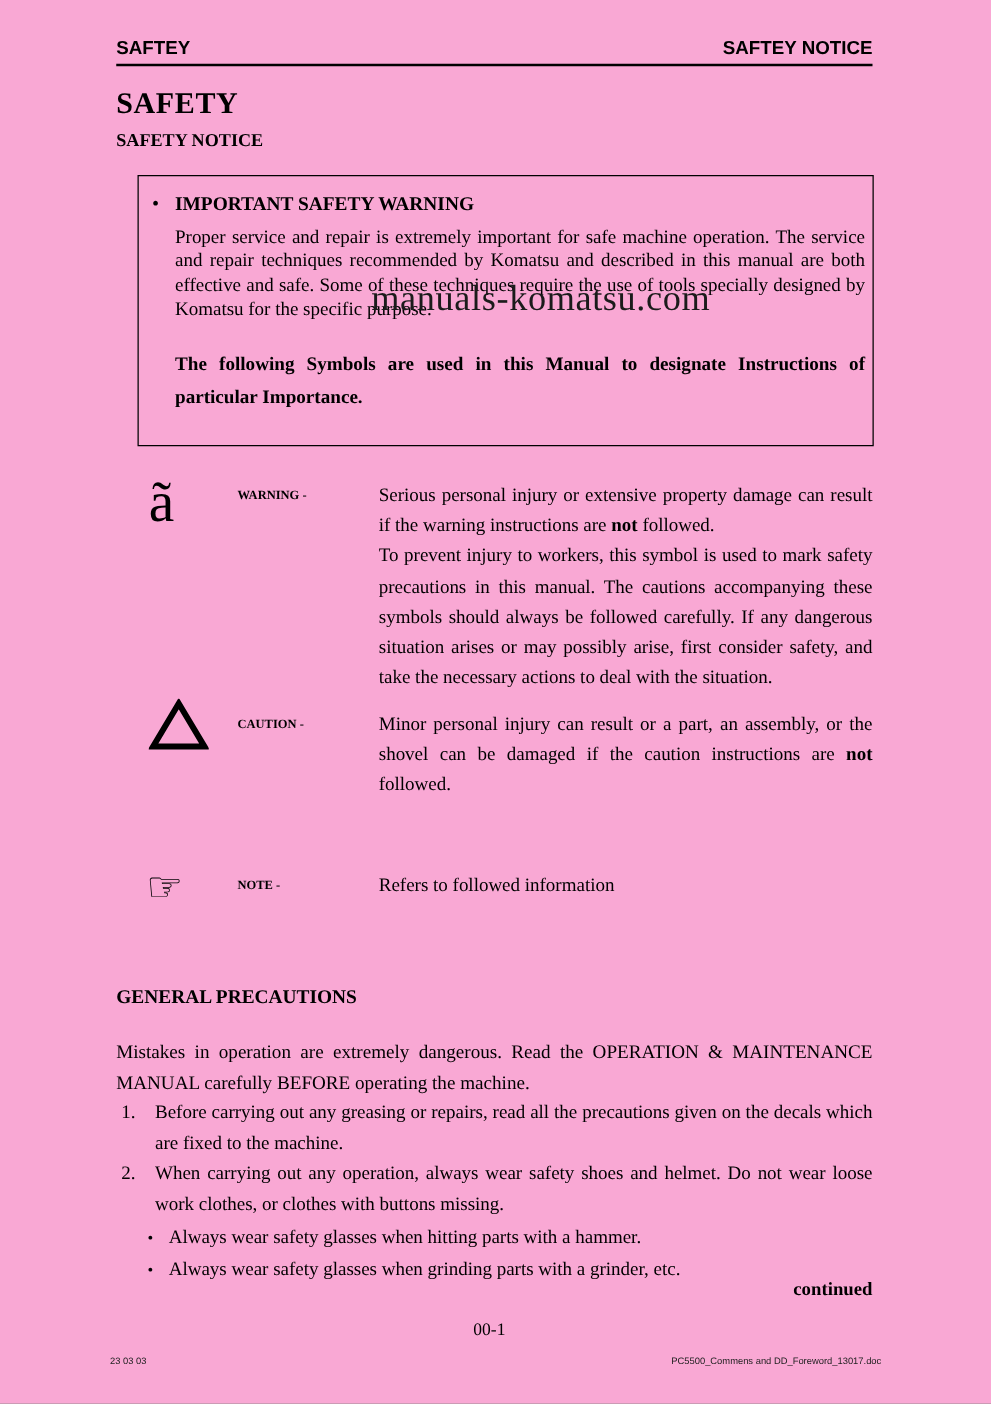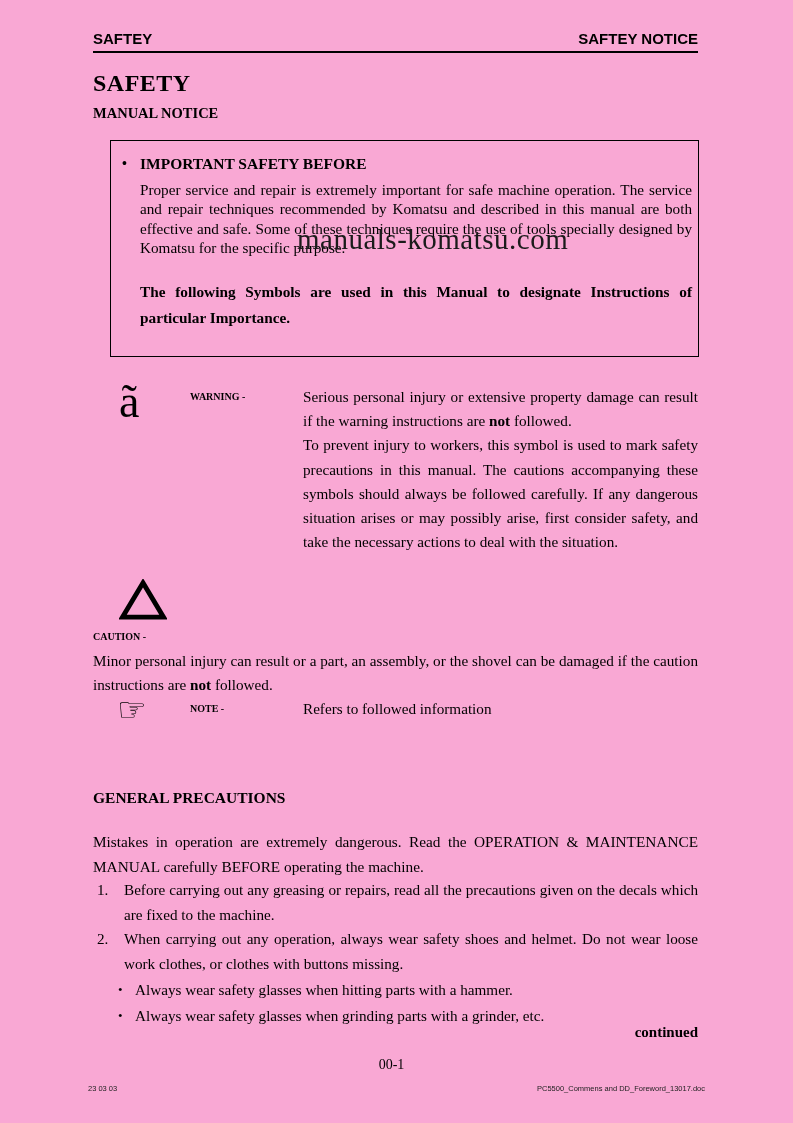--- a/index.html
+++ b/index.html
@@ -54,21 +54,21 @@
     white-space:nowrap;
   }
 
   
   .sym-row { position:absolute; left:93px; width:605px; display:flex; }
   .sym-cell { width:97px; flex:none; }
   .sym-label { width:113px; flex:none; font-weight:bold; font-size:10px; line-height:24px; }
   .sym-text { flex:1; font-size:15.2px; line-height:24.2px; text-align:justify; }
   .sym-text p { margin:0; }
   .row-warning { top:385px; }
-  .row-caution { top:588px;flex-direction:column; }
+  .row-caution { top:568px; }
   .row-note    { top:697px; }
   .warning-glyph { font-size:46px; line-height:1; margin-left:26px; margin-top:-6px; }
   .caution-glyph { margin-left:26px; margin-top:-9px; }
   .note-glyph { font-family:"DejaVu Sans", sans-serif; font-size:33px; line-height:1; margin-left:24px; margin-top:-4px; }
   .b { font-weight:bold; }
 
   
   .gp-heading { position:absolute; left:93px; top:789px; font-size:15.5px; font-weight:bold; }
   .gp-intro {
     position:absolute; left:93px; top:829px; width:605px;
@@ -96,26 +96,26 @@
 <body>
 
 <div class="page">
 
   <div class="running-header">
     <span>SAFTEY</span>
     <span>SAFTEY NOTICE</span>
   </div>
 
   <div class="doc-title">SAFETY</div>
-  <div class="doc-subtitle">MANUAL NOTICE</div>
+  <div class="doc-subtitle">SAFETY NOTICE</div>
 
   <div class="notice-box">
     <div class="box-head">
       <span class="box-bullet">•</span>
-      <span>IMPORTANT SAFETY BEFORE</span>
+      <span>IMPORTANT SAFETY WARNING</span>
     </div>
     <div class="box-body">Proper service and repair is extremely important for safe machine operation. The service and repair techniques recommended by Komatsu and described in this manual are both effective and safe. Some of these techniques require the use of tools specially designed by Komatsu for the specific purpose.</div>
     <div class="box-emphasis">The following Symbols are used in this Manual to designate Instructions of particular Importance.</div>
   </div>
 
   <div class="watermark">manuals-komatsu.com</div>
 
   <div class="sym-row row-warning">
     <div class="sym-cell">
       <div class="warning-glyph">ã</div>

